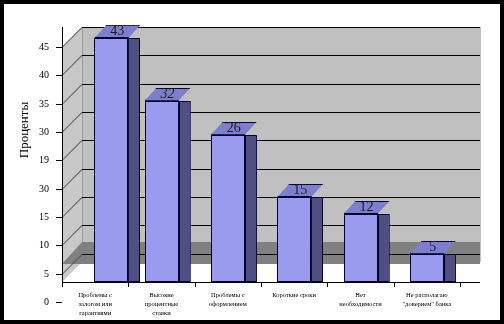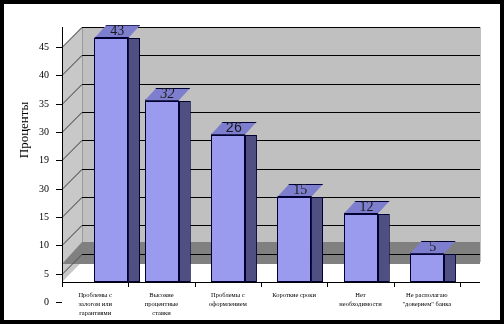--- a/index.html
+++ b/index.html
@@ -269,21 +269,21 @@
           <div class="front" style="height: 243.667px;"></div>
           <div class="top" style="left: 0px; top: 1px; width: 46px;"></div>
           <div class="vlabel" style="top: 0px; left: 6px;">43</div>
         </div>
         <div class="bar" style="left: 140.5px; top: 82.6667px; width: 34px; height: 195.333px; font-style: italic;">
           <div class="side" style="left: 34px; height: 181.333px;"></div>
           <div class="front" style="height: 181.333px;"></div>
           <div class="top" style="left: 0px; top: 1px; width: 46px;"></div>
           <div class="vlabel" style="top: 0px; left: 6px;">32</div>
         </div>
-        <div class="bar" style="left: 206.833px; top: 116.667px; width: 34px; height: 161.333px; font-family: Liberation Mono, monospace;">
+        <div class="bar" style="left: 206.833px; top: 116.667px; width: 34px; height: 161.333px;">
           <div class="side" style="left: 34px; height: 147.333px;"></div>
           <div class="front" style="height: 147.333px;"></div>
           <div class="top" style="left: 0px; top: 1px; width: 46px;"></div>
           <div class="vlabel" style="top: 0px; left: 6px;">26</div>
         </div>
         <div class="bar" style="left: 273.167px; top: 179px; width: 34px; height: 99px;">
           <div class="side" style="left: 34px; height: 85px;"></div>
           <div class="front" style="height: 85px;"></div>
           <div class="top" style="left: 0px; top: 1px; width: 46px;"></div>
           <div class="vlabel" style="top: 0px; left: 6px;">15</div>

